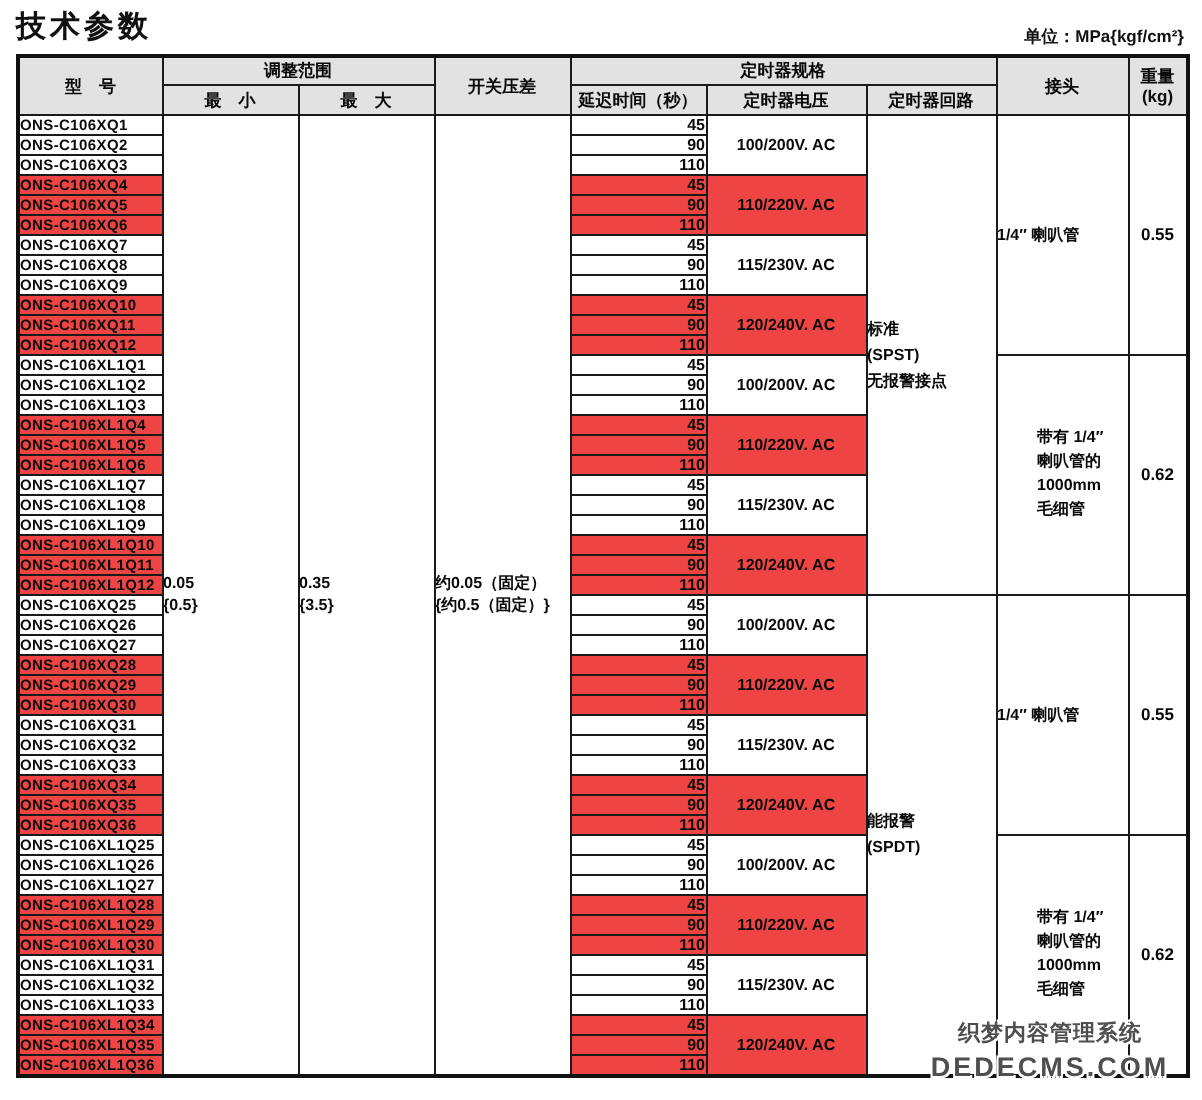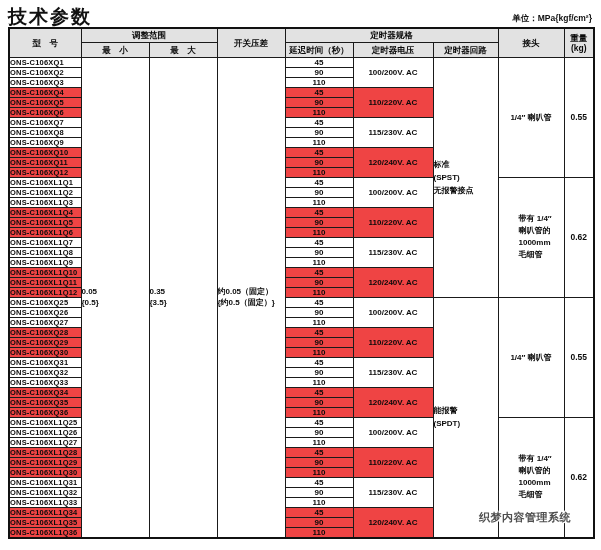--- a/index.html
+++ b/index.html
@@ -3,21 +3,21 @@
 <meta charset="utf-8">
 <style>
   html,body{margin:0;padding:0;}
   body{
     width:601px;height:550px;position:relative;background:#ffffff;
     font-family:"Liberation Sans", sans-serif;color:#000;
     -webkit-font-smoothing:antialiased;
   }
   .page-title{
     position:absolute;left:8px;top:4px;
-    font-size:19px;font-weight:bold;letter-spacing:2px;color:#111;
+    font-size:15px;font-weight:bold;letter-spacing:2px;color:#111;
   }
   .unit-label{
     position:absolute;right:9px;top:13px;
     font-size:8.5px;font-weight:bold;color:#111;
   }
   table.spec{
     position:absolute;left:8px;top:27px;
     border-collapse:collapse;table-layout:fixed;width:585px;
     border:2px solid #111;
   }
@@ -33,28 +33,28 @@
   }
   thead tr.h1{height:14px;}
   thead tr.h2{height:15px;}
   .weight-head div{line-height:10px;}
   tbody tr{height:10px;}
   tbody td{font-size:8px;line-height:9px;background:#ffffff;}
   td.model-cell{
     font-size:7.5px;text-align:left;padding-left:3px;white-space:nowrap;
     letter-spacing:0.2px;
   }
-  td.delay-cell{text-align:center;}
+  td.delay-cell{text-align:right;}
   td.voltage-cell{text-align:center;font-size:8px;}
   td.shaded{background:#ef4444;}
   td.two-line{text-align:left;}
   td.two-line div{line-height:11px;}
   td.circuit-cell{text-align:left;padding-left:8px;}
   td.circuit-cell div{line-height:13px;}
-  td.connector-cell.single{text-align:center;}
+  td.connector-cell.single{}
   td.connector-cell.multi-line{text-align:left;padding-left:20px;}
   td.connector-cell.multi-line div{line-height:12px;}
   td.weight-cell{text-align:center;font-size:8.5px;}
   .watermark{
     position:absolute;right:1px;top:509px;width:150px;
     text-align:center;color:#4f4f4f;font-weight:bold;z-index:5;
     text-shadow:-1px -1px 0 #fff,1px -1px 0 #fff,-1px 1px 0 #fff,1px 1px 0 #fff;
   }
   .watermark .wm1{font-size:11px;letter-spacing:0.5px;line-height:17px;}
   .watermark .wm2{font-size:13.5px;letter-spacing:1.5px;line-height:16px;}
@@ -347,13 +347,14 @@
       </tr>
       <tr>
         <td class="model-cell shaded">ONS-C106XL1Q36</td>
         <td class="delay-cell shaded">110</td>
       </tr>
     </tbody>
 </table>
 
 <div class="watermark">
   <div class="wm1">织梦内容管理系统</div>
+  <div class="wm2">DEDECMS.COM</div>
 </div>
 
 </body></html>

